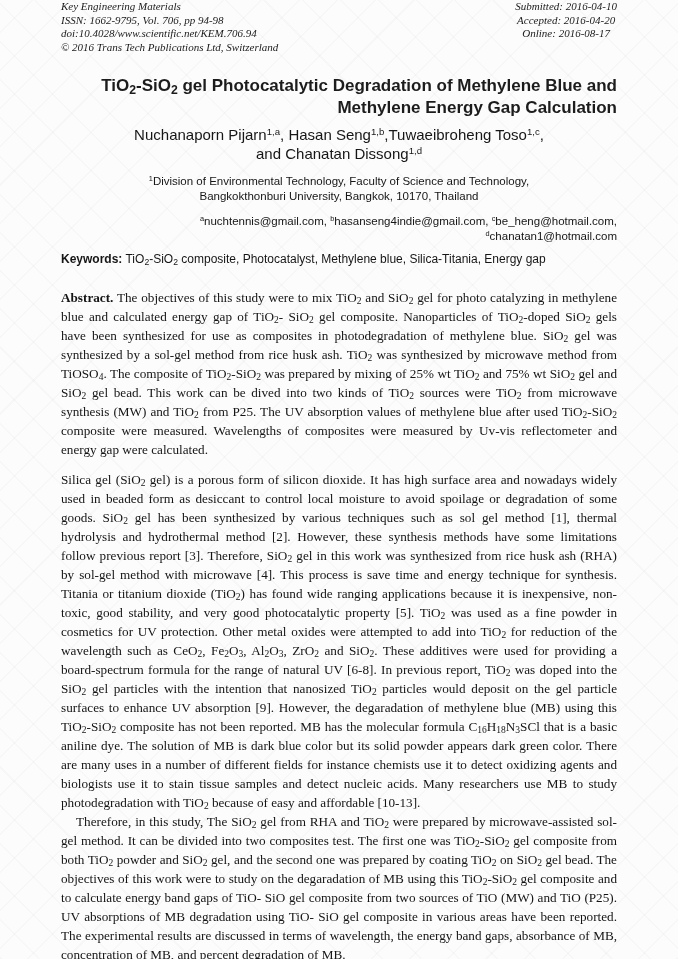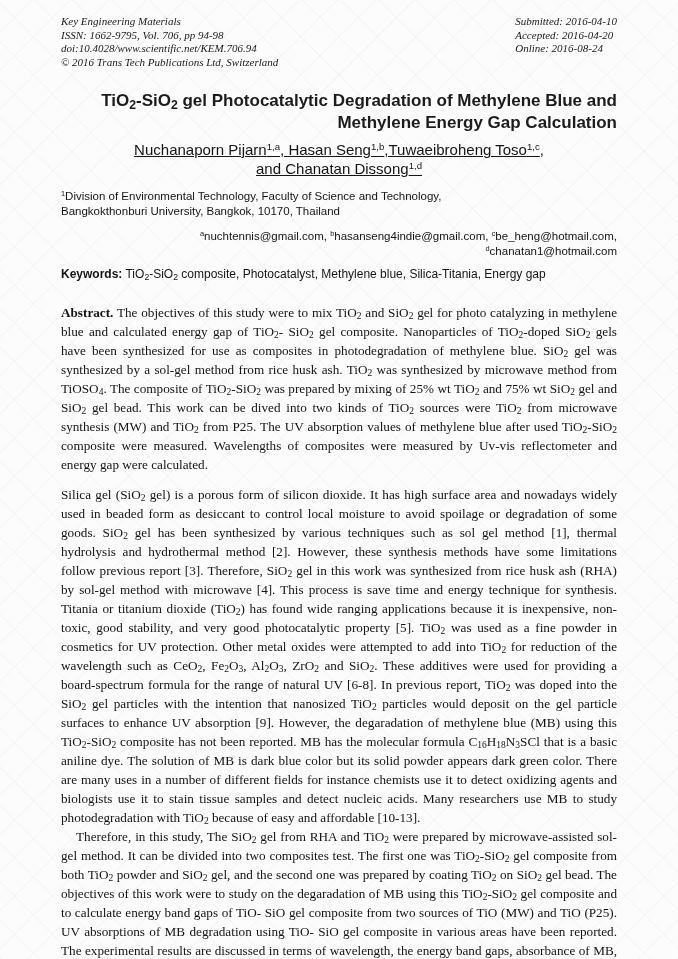--- a/index.html
+++ b/index.html
@@ -7,50 +7,48 @@
     position: relative;
     width: 678px;
     height: 959px;
     box-sizing: border-box;
     overflow: hidden;
     background-color: #fcfcfc;
     background-image:
       repeating-linear-gradient(45deg,  rgba(0,0,0,0.018) 0 1.5px, transparent 1.5px 27px),
       repeating-linear-gradient(-45deg, rgba(0,0,0,0.018) 0 1.5px, transparent 1.5px 27px);
     color: #161616;
-    padding-top: 15px;
   }
   .content { width: 556px; margin: 0 auto; }
 
   
   .header {
     display: flex;
     justify-content: space-between;
     font: italic 11px/13.5px "Liberation Serif", serif;
     color: #1a1a1a;
   }
-  .header-right { text-align: left; font-family: Liberation Serif, serif; }
+  .header-right { text-align: center; font-family: Liberation Serif, serif; }
 
   
   .title {
     margin: 21px 0 0;
     text-align: right;
     font: bold 17px/22px "Liberation Sans", sans-serif;
     color: #1c1c1c;
   }
   .title .line, .centered .line { display: block; }
   .authors {
     margin-top: 6px;
     text-align: center;
     font: 15px/19px "Liberation Sans", sans-serif;
-    text-decoration: underline;
   }
   .affiliation {
     margin-top: 11px;
-    text-align: left;
+    text-align: center;
     font: 11.5px/15px "Liberation Sans", sans-serif;
   }
   .emails {
     margin-top: 10px;
     text-align: right;
     font: 11.5px/15px "Liberation Sans", sans-serif;
   }
   .keywords {
     margin: 8px 0 0;
     font: 12px/15px "Liberation Sans", sans-serif;
@@ -84,21 +82,21 @@
     <div class="header">
       <div class="header-left">
         <div>Key Engineering Materials</div>
         <div>ISSN: 1662-9795, Vol. 706, pp 94-98</div>
         <div>doi:10.4028/www.scientific.net/KEM.706.94</div>
         <div>© 2016 Trans Tech Publications Ltd, Switzerland</div>
       </div>
       <div class="header-right">
         <div>Submitted: 2016-04-10</div>
         <div>Accepted: 2016-04-20</div>
-        <div>Online: 2016-08-24</div>
+        <div>Online: 2016-08-17</div>
       </div>
     </div>
 
     <h1 class="title">
       <span class="line">TiO<sub>2</sub>-SiO<sub>2</sub> gel Photocatalytic Degradation of Methylene Blue and</span>
       <span class="line">Methylene Energy Gap Calculation</span>
     </h1>
 
     <div class="authors centered">
       <span class="line">Nuchanaporn Pijarn<sup>1,a</sup>, Hasan Seng<sup>1,b</sup>,Tuwaeibroheng Toso<sup>1,c</sup>,</span>

